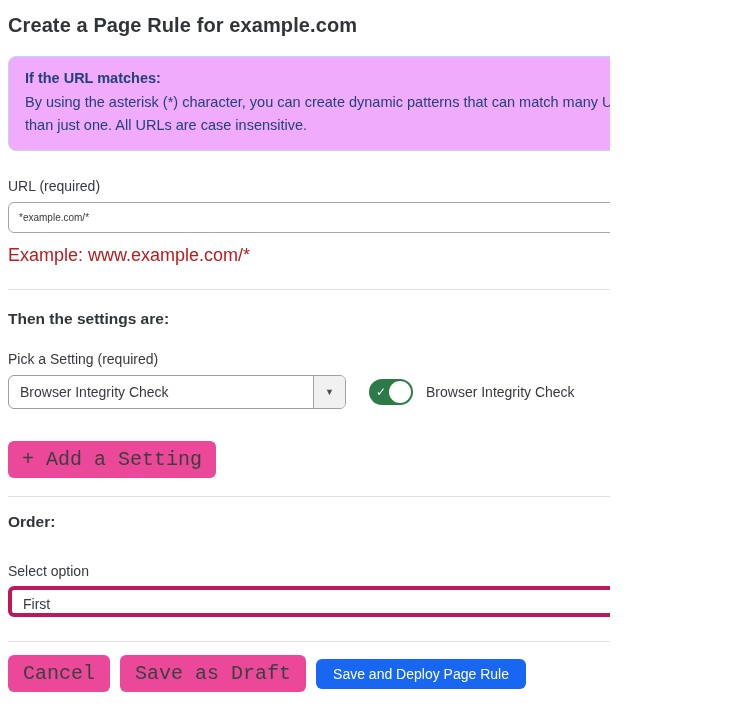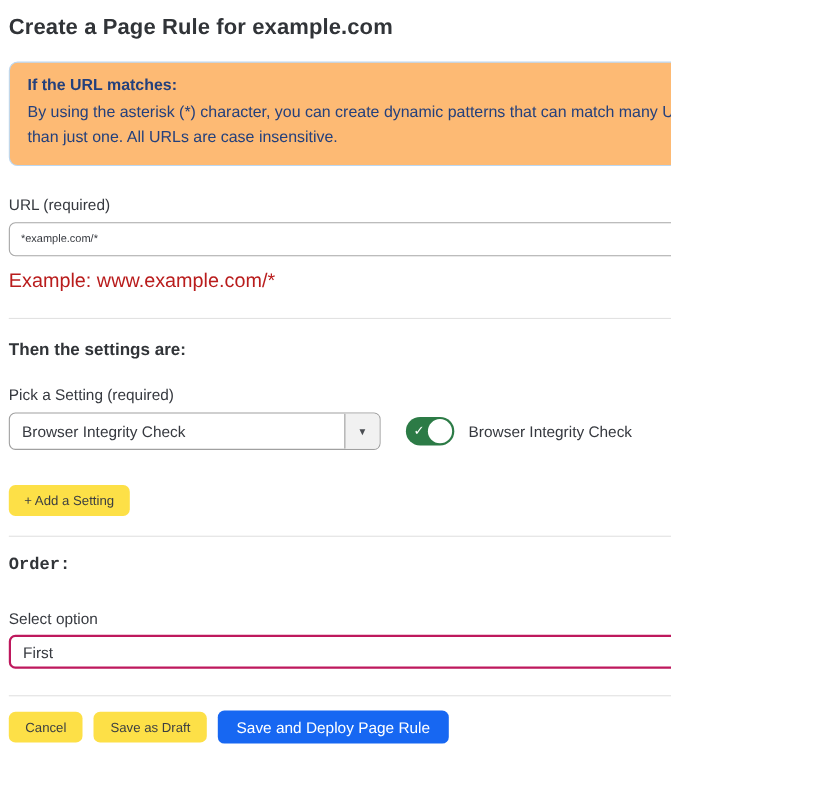--- a/index.html
+++ b/index.html
@@ -21,21 +21,21 @@
   .page-title {
     margin-top: 14px;
     font-size: 20px;
     font-weight: 700;
     color: #313438;
     letter-spacing: 0.1px;
   }
   
   .info-box {
     margin-top: 19px;
-    background: #fdba74;
+    background: #f0abfc;
     border: 1px solid #bcd7f1;
     border-radius: 8px;
     padding: 10px 16px 13px 16px;
     color: #24407c;
     font-size: 14.5px;
     line-height: 23px;
   }
   .info-heading { font-weight: 700; }
   .info-body { margin-top: 1px; }
   .info-link-line { margin-top: 0; }
@@ -148,41 +148,41 @@
     height: 22px;
     background: #ffffff;
     border-radius: 50%;
   }
   .toggle-text {
     margin-left: 13px;
     font-size: 14px;
     color: #36393f;
   }
   .gray-btn {
-    background: #fde047;
+    background: #ec4899;
     color: #3b3e42;
     border: none;
     border-radius: 6px;
-    font-size: 12px;
-    font-family: Liberation Sans, sans-serif;
+    font-size: 20px;
+    font-family: Liberation Mono, monospace;
     padding: 7px 15px;
     cursor: pointer;
   }
   .add-setting-btn {
     margin-top: 32px;
     padding: 7px 14px;
   }
-  .order-heading { margin-top: 16px; font-family: Liberation Mono, monospace; }
+  .order-heading { margin-top: 16px; }
   .order-select-label { margin-top: 32px; }
   .select-box {
     margin-top: 7px;
     position: relative;
     width: 100%;
     height: 31px;
-    border: 2px solid #be185d;
+    border: 4px solid #be185d;
     border-radius: 6px;
     background: #ffffff;
     cursor: pointer;
   }
   .select-value {
     font-size: 14px;
     color: #36393f;
     line-height: 29px;
     padding-left: 11px;
   }

